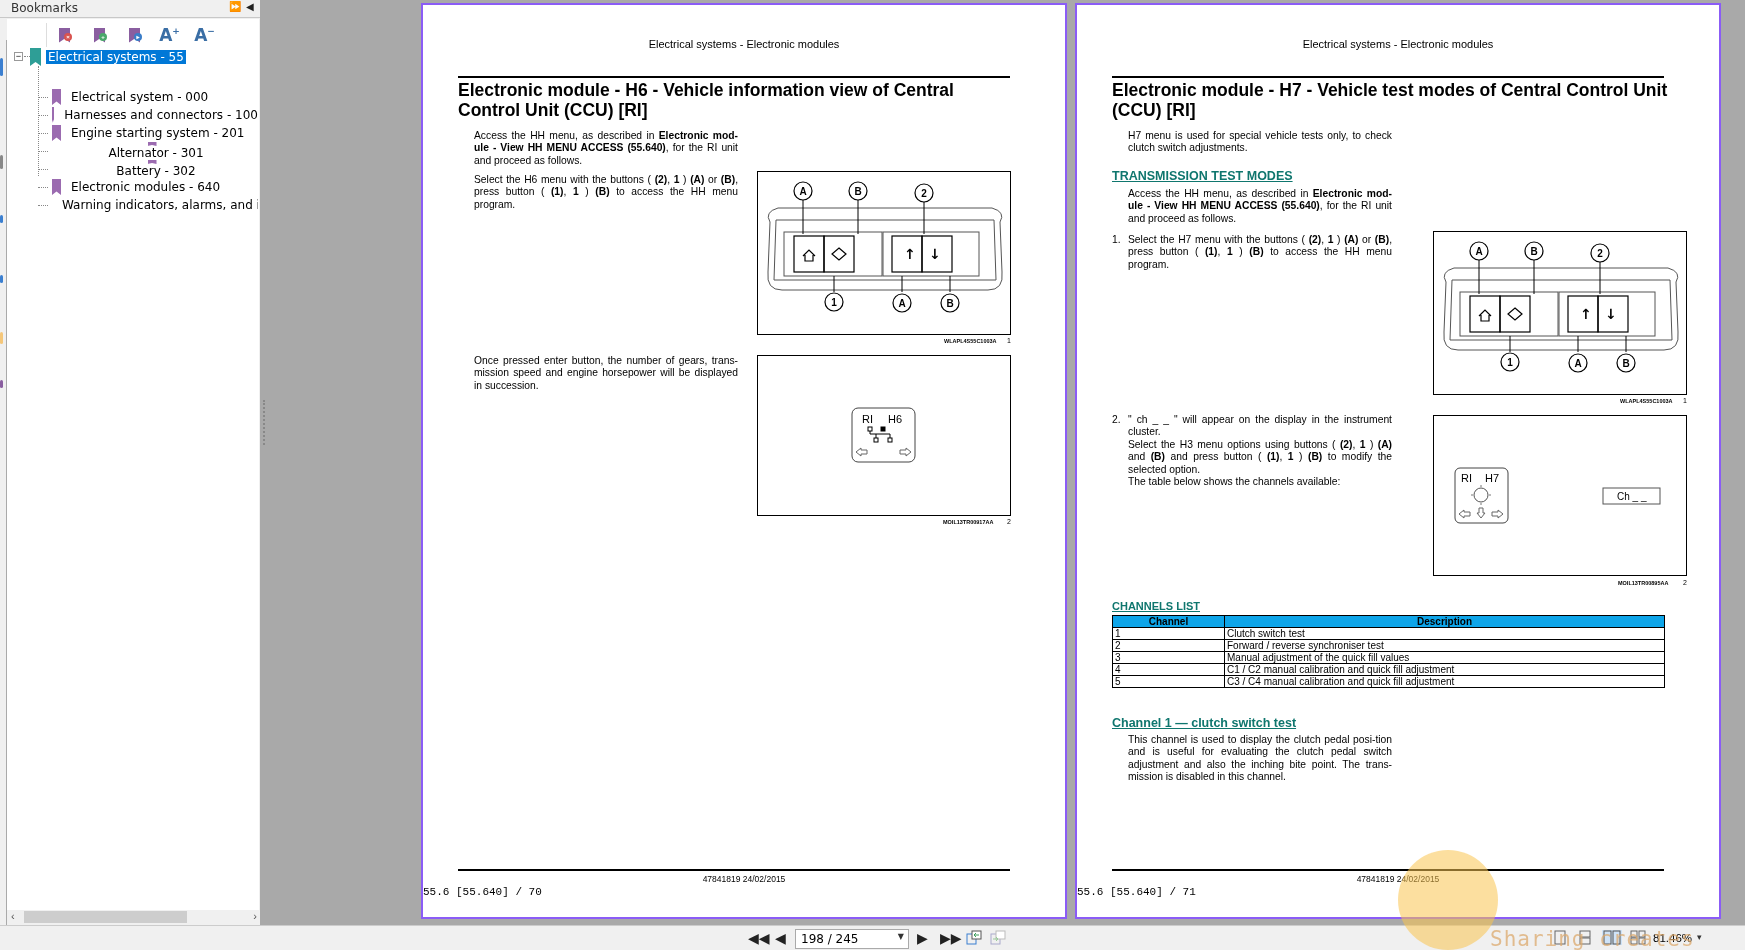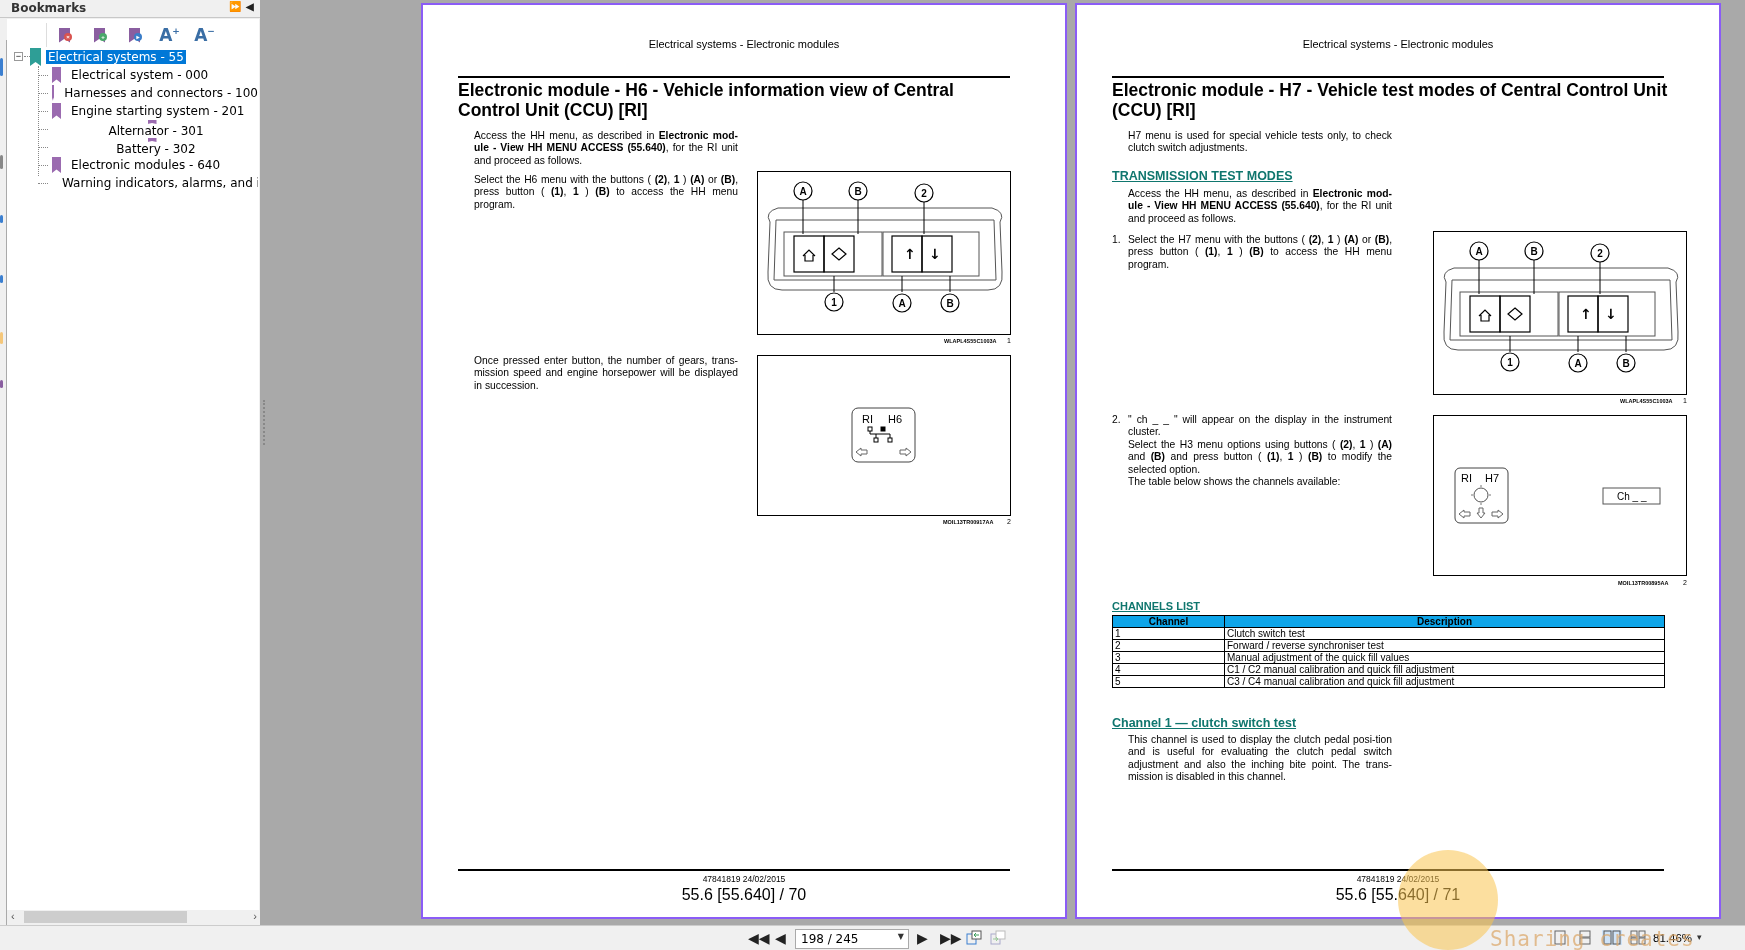--- a/index.html
+++ b/index.html
@@ -1,21 +1,21 @@
 <!DOCTYPE html>
 <html><head>
 <meta charset="utf-8">
 <style>
   * { box-sizing: border-box; margin: 0; padding: 0; }
   html, body { width: 1745px; height: 950px; overflow: hidden; background: #f0f0f0; font-family: "Liberation Sans", sans-serif; }
   #app { position: relative; width: 1745px; height: 950px; }
 
   
   #sidebar { position: absolute; left: 0; top: 0; width: 260px; height: 925px; background: #f0f0f0; }
-  #sb-header { position: absolute; left: 0; top: 0; width: 260px; height: 18px; background: #f0f0f0; border-bottom: 1px solid #c8c8c8; font-weight: bold; }
+  #sb-header { position: absolute; left: 0; top: 0; width: 260px; height: 18px; background: #f0f0f0; border-bottom: 1px solid #c8c8c8; }
   #sb-title { position: absolute; left: 11px; top: 1px; font-family: "DejaVu Sans", sans-serif; font-size: 12px; color: #333; }
   #sb-collapse { position: absolute; left: 229px; top: 1px; font-size: 10px; color: #222; cursor: pointer; }
   #sb-close { position: absolute; left: 246px; top: 1px; font-size: 10px; color: #222; cursor: pointer; }
   #sb-strip { position: absolute; left: 0; top: 40px; width: 7px; height: 885px; background: #f0f0f0; border-right: 1px solid #aaa; }
   .strip-mark { position: absolute; left: 0; width: 3px; height: 8px; border-radius: 2px; }
   #sb-panel { position: absolute; left: 7px; top: 19px; width: 252px; height: 895px; background: #fff; }
   #sb-toolbar { position: absolute; left: 46px; top: 23px; height: 24px; border-left: 1px solid #ddd; display: flex; gap: 0; }
   .tb-btn { width: 35px; height: 24px; display: flex; align-items: center; justify-content: center; cursor: pointer; }
   .bm-glyph { position: relative; width: 11px; height: 15px; }
   .bm-glyph .flag { position: absolute; left: 0; top: 0; width: 11px; height: 15px; background: #8a5ea0; clip-path: polygon(0 0,100% 0,100% 100%,50% 75%,0 100%); }
@@ -48,21 +48,21 @@
   .title-rule { position: absolute; left: 35px; width: 552px; height: 2px; background: #000; top: 71px; }
   .page-title { position: absolute; left: 35px; top: 75px; width: 560px; font-size: 17.5px; font-weight: bold; color: #000; line-height: 20px; }
   .body-text { position: absolute; font-size: 10.3px; line-height: 12.4px; color: #000; text-align: justify; }
   .body-text b { font-weight: bold; }
   .section-head { position: absolute; font-size: 12.5px; font-weight: bold; color: #0f766e; text-decoration: underline; }
   .figure { position: absolute; border: 1px solid #000; background: #fff; }
   .fig-cap { position: absolute; font-size: 5.5px; font-weight: bold; color: #000; }
   .fig-num { position: absolute; font-size: 7px; color: #000; }
   .foot-rule { position: absolute; left: 35px; width: 552px; top: 864px; height: 2px; background: #000; }
   .foot-code { position: absolute; top: 869px; width: 100%; text-align: center; font-size: 8.5px; color: #000; }
-  .foot-page { position: absolute; top: 881px; width: 100%; text-align: center; font-size: 16px; color: #000; }
+  .foot-page { position: absolute; top: 881px; width: 100%; font-size: 11px; color: #000; font-family: Liberation Mono, monospace; }
 
   
   .ch-table { position: absolute; border-collapse: collapse; font-size: 10px; }
   .ch-table th { border: 1.5px solid #000; background: #0ea5e9; font-weight: bold; height: 12px; padding: 0 2px; line-height: 11px; }
   .ch-table td { border: 1.5px solid #000; height: 12px; padding: 0 2px; line-height: 11px; }
 
   
   #bottombar { position: absolute; left: 0; top: 925px; width: 1745px; height: 25px; background: #f0f0f0; border-top: 1px solid #ccc; }
   .nav-btn { position: absolute; top: 4px; font-size: 14px; color: #222; cursor: pointer; line-height: 16px; }
   #page-box { position: absolute; left: 795px; top: 3px; width: 114px; height: 20px; border: 1px solid #aaa; background: #fff; font-family: "DejaVu Sans", sans-serif; font-size: 12px; padding: 2px 5px; color: #000; }
@@ -124,21 +124,21 @@
       </div>
     </div>
 
     <div id="tree">
       <div class="tree-row" style="padding-left:18px;">
         <span class="tree-toggle">−</span>
         <span class="tree-dot-h" style="left:12px;top:8px;width:6px;"></span>
         <span class="bm-icon" style="background:#2e9e96;width:11px;height:18px;margin-right:5px;"></span>
         <span class="tree-label selected">Electrical systems - 55</span>
       </div>
-      <div class="tree-row" style="padding-left:40px;">
+      <div class="tree-row" style="padding-left:40px;margin-top:22px;">
         <span class="tree-dot-h" style="left:26px;top:9px;"></span>
         <span class="bm-icon" style="background:#9b6bb0"></span>
         <span class="tree-label">Electrical system - 000</span>
       </div>
       <div class="tree-row" style="padding-left:40px;">
         <span class="tree-dot-h" style="left:26px;top:9px;"></span>
         <span class="bm-icon" style="background:#9b6bb0"></span>
         <span class="tree-label">Harnesses and connectors - 100</span>
       </div>
       <div class="tree-row" style="padding-left:40px;">

